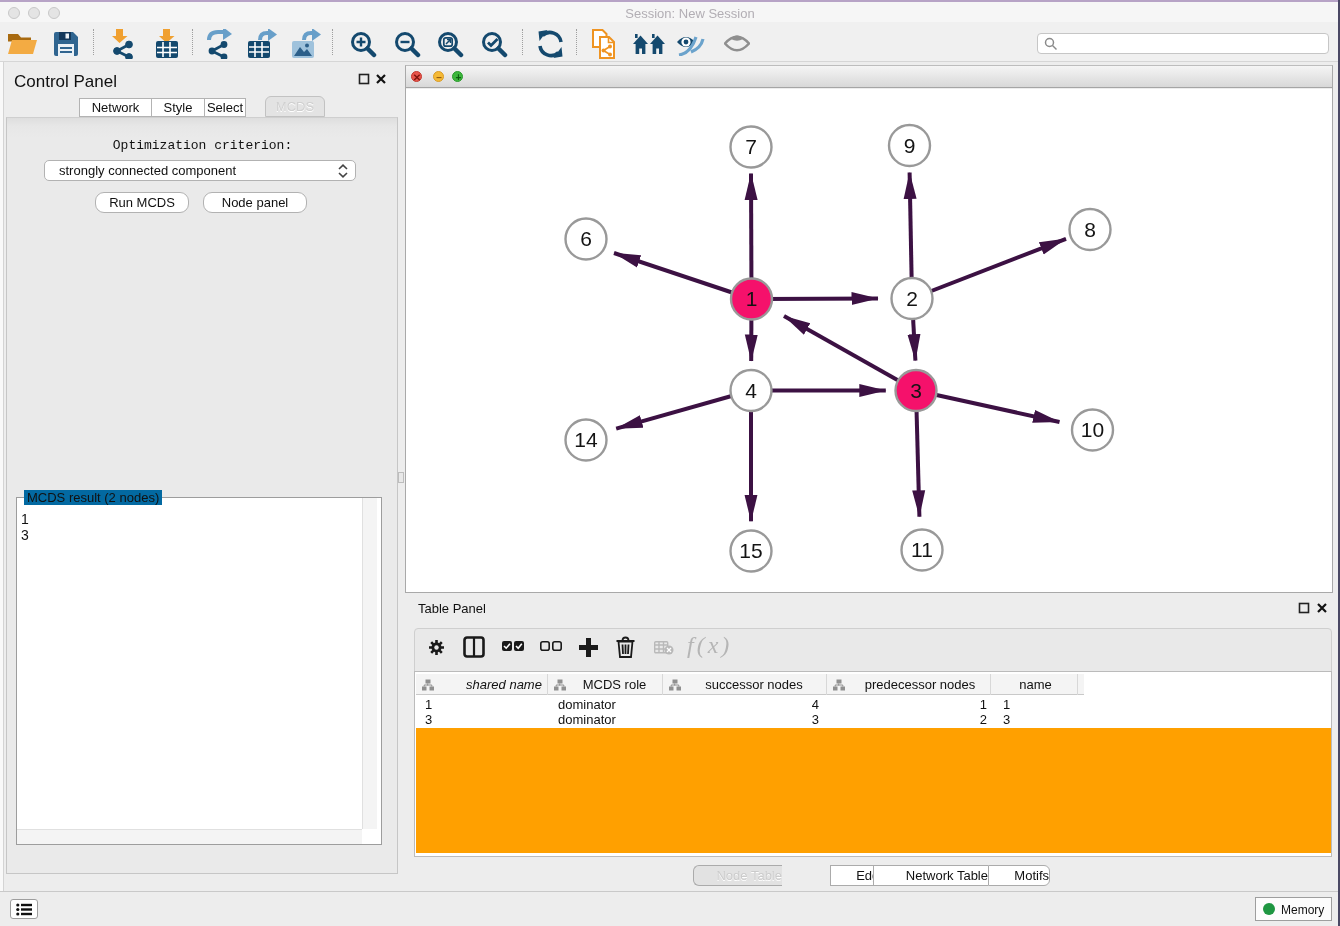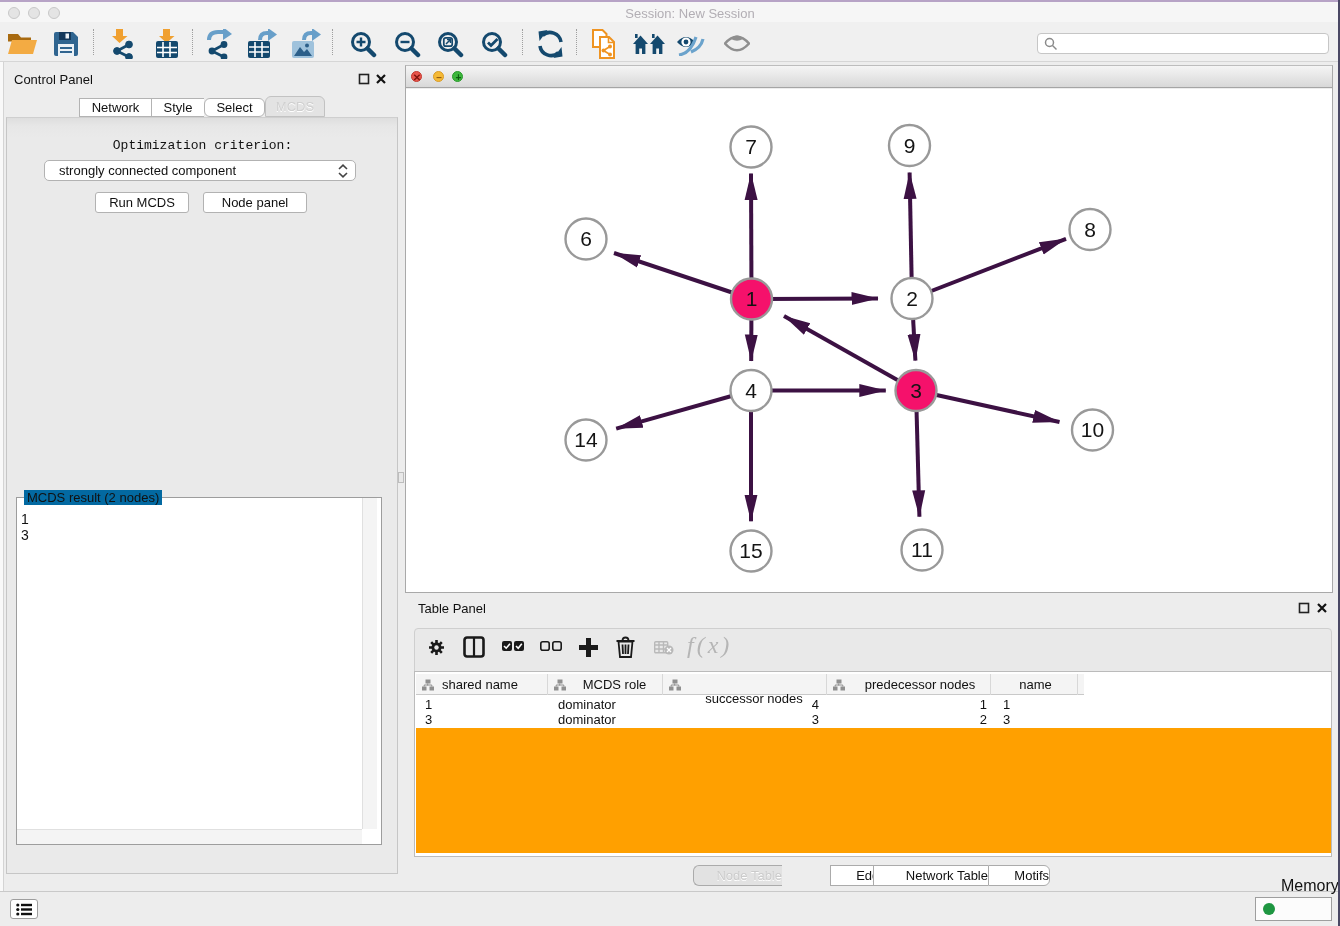--- a/index.html
+++ b/index.html
@@ -9,27 +9,27 @@
 
 #purpletop { left:0; top:0; width:1340px; height:2px; background:#b7a3c6; }
 #titlebar { left:0; top:2px; width:1340px; height:20px; background:#f6f6f6; }
 .traffic { width:12px; height:12px; border-radius:50%; background:#e4e4e4; border:1px solid #c8c8c8; top:7px; }
 #wtitle { left:0; top:6px; width:1340px; text-align:center; font-size:13px; color:#b2aeb4;margin-left:20px; }
 #toolbar { left:0; top:22px; width:1340px; height:40px; background:#f0f0f0; border-bottom:1px solid #d6d6d6; }
 .tsep { top:29px; height:26px; width:0; border-left:1px dotted #9f9f9f; }
 #search { left:1037px; top:33px; width:292px; height:21px; background:#fff; border:1px solid #c6c6c6; border-radius:4px; }
 
 #leftedge { left:0; top:62px; width:4px; height:829px; background:#f9f9f9; border-right:1px solid #d4d4d4; }
-#cp-title { left:14px; top:72px; font-size:13px;text-align:center; }
+#cp-title { left:14px; top:72px; font-size:17px;text-align:center; }
 .tab { top:98px; height:19px; background:#fff; border:1px solid #b3b3b3; border-right:none; font-size:13px; text-align:center; line-height:17px; }
 #tab-mcds { left:265px; top:96px; width:60px; height:21px; background:#e3e3e3; border:1px solid #c2c2c2; border-radius:6px 6px 0 0; color:#cfcfcf; font-size:13px; text-align:center; line-height:19px; text-shadow:0 1px 0 #fff; }
 #cp-body { left:6px; top:117px; width:392px; height:757px; background:#eaeaea; border:1px solid #c6c6c6; border-top:1px solid #cfcfcf; background:linear-gradient(#dedede 0px, #e7e7e7 8px, #eaeaea 20px); }
 #optlabel { left:0; top:138px; width:405px; text-align:center; font-size:13px;font-family:Liberation Mono, monospace; }
 #combo { left:44px; top:160px; width:312px; height:21px; background:#fff; border:1px solid #b2b2b2; border-radius:5px; font-size:13px; line-height:19px; padding-left:14px; }
-.btn { top:192px; height:21px; background:#fff; border:1px solid #b2b2b2; border-radius:3px; font-size:13px; text-align:center; line-height:19px; }
+.btn { top:192px; height:21px; background:#fff; border:1px solid #b2b2b2; border-radius:9px; font-size:13px; text-align:center; line-height:19px; }
 #fieldset { left:16px; top:497px; width:366px; height:348px; border:1px solid #9d9d9d; background:#fff; }
 #fs-label { left:24px; top:490px; font-size:13px; background:#0369a1; padding:0 3px; }
 #fs-text { left:21px; top:511px; font-size:14px; line-height:16px; }
 #fs-vsb { left:362px; top:498px; width:15px; height:331px; background:#f4f4f4; border-left:1px solid #e0e0e0; }
 #fs-hsb { left:17px; top:829px; width:345px; height:15px; background:#f4f4f4; border-top:1px solid #e0e0e0; }
 
 #netwin { left:405px; top:65px; width:928px; height:528px; border:1px solid #a9a9a9; border-top:1px solid #bdbdbd; }
 #nettitle { left:0; top:0; width:926px; height:22px; background:linear-gradient(#f5f5f5,#d8d8d8); border-bottom:1px solid #a5a5a5; }
 .tl { width:11px; height:11px; border-radius:50%; top:5px; }
 .tl span { position:absolute; left:0; top:0; width:11px; height:11px; font-size:10px; line-height:11px; text-align:center; font-weight:bold; }
@@ -185,21 +185,21 @@
 </svg>
 <svg class="abs" style="left:1044px; top:37px;" width="14" height="14" viewBox="0 0 14 14">
  <circle cx="5.5" cy="5.5" r="4" fill="none" stroke="#8a8a8a" stroke-width="1.5"></circle>
  <path d="M8.5,8.5 L12.5,12.5" stroke="#8a8a8a" stroke-width="1.5"></path>
 </svg>
 
 <div class="abs" id="leftedge"></div>
 <div class="abs" id="cp-title">Control Panel</div>
 <div class="abs tab" style="left:79px; width:72px;">Network</div>
 <div class="abs tab" style="left:151px; width:53px;">Style</div>
-<div class="abs tab" style="left:204px; width:61px; border-right:1px solid #b3b3b3;border-radius:6px;">Select</div>
+<div class="abs tab" style="left:204px; width:42px; border-right:1px solid #b3b3b3;">Select</div>
 <div class="abs" id="tab-mcds">MCDS</div>
 <div class="abs" id="cp-body"></div>
 <div class="abs" id="optlabel">Optimization criterion:</div>
 <div class="abs" id="combo">strongly connected component</div>
 <svg class="abs" style="left:337px; top:164px;" width="12" height="14" viewBox="0 0 12 14">
     <path d="M2 5 L6 1.2 L10 5" fill="none" stroke="#444" stroke-width="1.6"></path>
     <path d="M2 9 L6 12.8 L10 9" fill="none" stroke="#444" stroke-width="1.6"></path>
   </svg>
 <div class="abs btn" style="left:95px; width:94px;">Run MCDS</div>
 <div class="abs btn" style="left:203px; width:104px;">Node panel</div>
@@ -337,23 +337,23 @@
  <path d="M13,7 l4,4 M17,7 l-4,4" stroke="#fff" stroke-width="1.3"></path>
 </svg>
 <div class="abs" style="left:687px; top:632px; font-family:'Liberation Serif',serif; font-style:italic; font-size:24px; letter-spacing:3px; color:#b5b5b5;">f(x)</div>
 <div class="abs" id="ttable">
  <div class="abs" id="thead"></div>
  <div class="abs thsep" style="left:132px;"></div>
  <div class="abs thsep" style="left:247px;"></div>
  <div class="abs thsep" style="left:411px;"></div>
  <div class="abs thsep" style="left:575px;"></div>
  <div class="abs thsep" style="left:662px;"></div>
- <div class="abs thlab" style="left:10px; width:110px;">shared name</div>
+ <div class="abs thlab" style="left:34px; width:110px;font-style:italic;">shared name</div>
  <div class="abs thlab" style="left:152px; width:95px;">MCDS role</div>
- <div class="abs thlab" style="left:267px; width:144px;margin-top:14px;">successor nodes</div>
+ <div class="abs thlab" style="left:267px; width:144px;">successor nodes</div>
  <div class="abs thlab" style="left:431px; width:148px;">predecessor nodes</div>
  <div class="abs thlab" style="left:579px; width:83px;">name</div>
  <svg class="abs treeic" style="left:7px; top:7px;" width="12" height="12" viewBox="0 0 12 12">
       <g fill="#909090">
         <rect x="3.5" y="0.5" width="5" height="4"></rect>
         <rect x="0" y="7.5" width="4.5" height="4"></rect>
         <rect x="7.5" y="7.5" width="4.5" height="4"></rect>
         <path d="M5.7,4.5 v2 M2.2,7.5 v-1.5 h7.6 v1.5" stroke="#909090" fill="none"></path>
       </g>
     </svg>
@@ -406,14 +406,14 @@
       <circle cx="1.8" cy="2" r="1.6"></circle>
       <circle cx="1.8" cy="6.5" r="1.6"></circle>
       <circle cx="1.8" cy="11" r="1.6"></circle>
       <rect x="5" y="0.8" width="11" height="2.4"></rect>
       <rect x="5" y="5.3" width="11" height="2.4"></rect>
       <rect x="5" y="9.8" width="11" height="2.4"></rect>
     </g>
   </svg>
 <div class="abs" id="membtn"></div>
 <div class="abs" style="left:1263px; top:903px; width:12px; height:12px; border-radius:50%; background:#1e9641;"></div>
-<div class="abs" style="left:1281px; top:877px; font-size:16px;">Memory</div>
+<div class="abs" style="left:1281px; top:903px; font-size:12px;">Memory</div>
 <div class="abs" id="rightedge"></div>
 
 </body></html>

